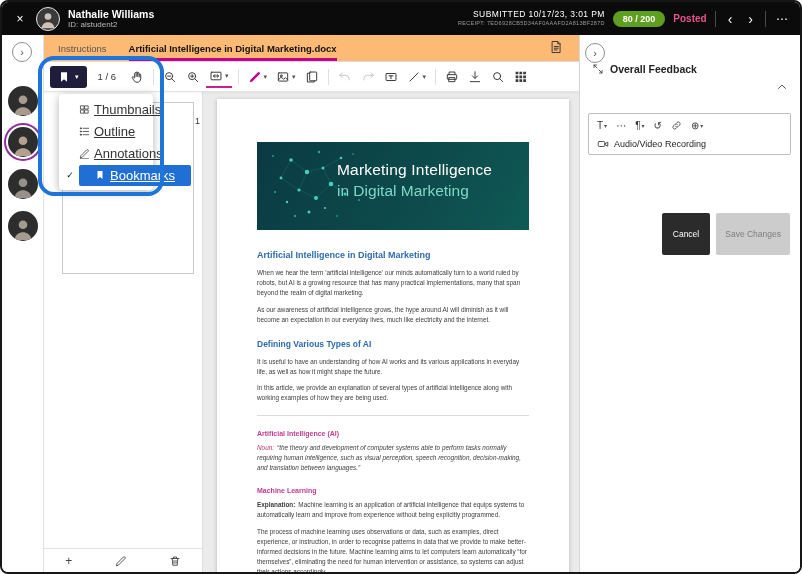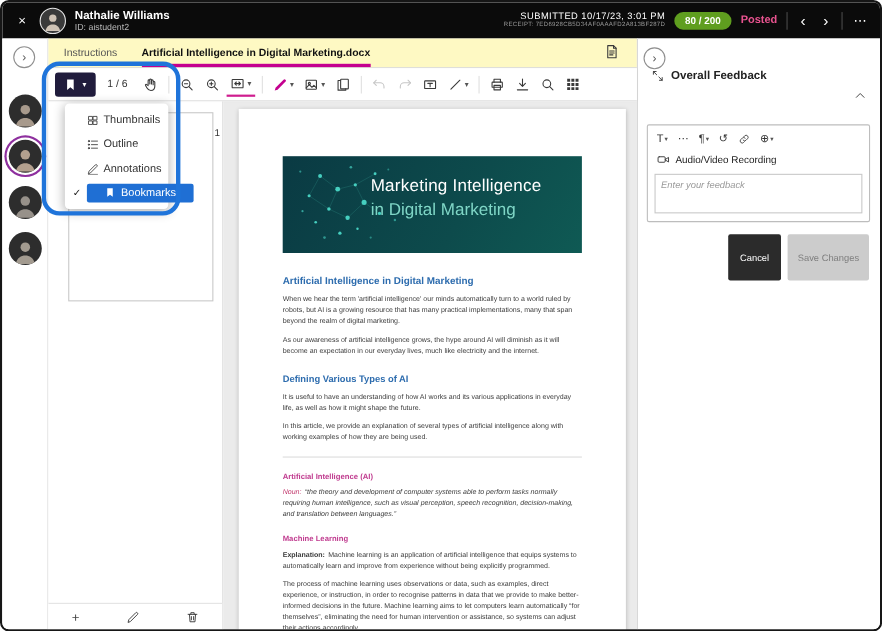--- a/index.html
+++ b/index.html
@@ -28,21 +28,21 @@
 
   
   .strip { width:42px; background:#fff; border-right:1px solid #e2e2e2; position:relative; flex:none; }
   .strip-expand { position:absolute; left:10px; top:7px; width:20px; height:20px; border-radius:50%; border:1px solid #8f8f8f; background:#fff; color:#555; font-size:11px; display:flex; align-items:center; justify-content:center; }
   .st-av { position:absolute; left:6px; width:30px; height:30px; border-radius:50%; background:#2d2d2d; overflow:hidden; display:flex; align-items:flex-end; justify-content:center; border:none; }
   .st-av.sel { box-shadow:0 0 0 2px #fff, 0 0 0 4px #8e2f9e; }
 
   
   .center { flex:1; min-width:0; display:flex; flex-direction:column; position:relative; }
 
-  .tabbar { height:27px; background:#fef9c3; border-bottom:1px solid #dcdcdc; display:flex; align-items:center; padding-left:14px; gap:22px; }
+  .tabbar { height:27px; background:#fdba74; border-bottom:1px solid #dcdcdc; display:flex; align-items:center; padding-left:14px; gap:22px; }
   .tab { font-size:9.5px; color:#555; background:none; border:none; height:100%; display:flex; align-items:center; }
   .tab.active { color:#111; font-weight:bold; border-bottom:3px solid #c4008f; padding-top:3px; }
   .tab-docicon { margin-left:auto; margin-right:16px; background:none; border:none; }
 
   .vtoolbar { height:30px; background:#fff; border-bottom:1px solid #e4e4e4; box-shadow:0 1px 2px rgba(0,0,0,.05); display:flex; align-items:center; padding:0 6px; gap:3px; position:relative; z-index:5; }
   .tool { background:none; border:none; display:flex; align-items:center; gap:2px; padding:3px 3px; border-radius:3px; }
   .tool .chev { font-size:7px; color:#555; }
   .bm-btn { background:#201c3c; border:none; border-radius:3px; display:flex; align-items:center; gap:5px; padding:5px 8px; }
   .bm-btn .chev { color:#fff; font-size:7px; }
   .page-ind { font-size:9.5px; color:#333; margin:0 8px 0 8px; white-space:nowrap; }
@@ -76,21 +76,21 @@
   .doc-p { font-size:6.4px; color:#3c3c3c; line-height:1.55; margin-bottom:7px; }
   .doc-hr { border:none; border-top:1px solid #dcdcdc; margin:12px 0 10px; }
   .noun { font-style:italic; }
   .noun-label { color:#c23a6e; font-style:italic; margin-right:3px; }
   .exp-label { font-weight:bold; margin-right:3px; }
 
   
   .view-menu { position:absolute; left:15px; top:59px; width:94px; background:#fff; border-radius:4px; box-shadow:0 2px 10px rgba(0,0,0,.3); padding:4px 3px; z-index:30; }
   .vm-row { display:flex; align-items:center; height:22px; gap:4px; padding:0 3px; background:none; border:none; width:100%; }
   .vm-check { width:10px; font-size:9px; color:#111; flex:none; text-align:center; }
-  .vm-label { font-size:10px; color:#333; }
+  .vm-label { font-size:13px; color:#333;text-decoration:underline; }
   .vm-pill { flex:1; display:flex; align-items:center; gap:5px; background:#1f6fd4; border-radius:2px; padding:3px 16px; }
   .vm-pill .vm-label { color:#fff; }
 
   
   .callout { position:absolute; left:-6px; top:21px; width:126px; height:140px; border:4px solid #1f74da; border-radius:16px; z-index:40; pointer-events:none; }
 
   
   .fb-panel { width:221px; flex:none; background:#fff; border-left:1px solid #d8d8d8; position:relative; }
   .fb-collapse { position:absolute; left:5px; top:8px; width:20px; height:20px; border-radius:50%; border:1px solid #8f8f8f; background:#fff; color:#555; font-size:11px; display:flex; align-items:center; justify-content:center; }
   .fb-header { position:absolute; left:12px; top:28px; display:flex; align-items:center; gap:6px; }
@@ -509,21 +509,20 @@
         </div>
         <button class="fb-av-row">
           <span class="ic">
               <svg class="s" width="12" height="12" viewBox="0 0 24 24" stroke-width="1.5">
                 <rect x="2.5" y="7" width="13" height="10" rx="2"></rect>
                 <path d="M15.5 12l6-3.8v7.6z"></path>
               </svg>
             </span>
           <span class="fb-av-label">Audio/Video Recording</span>
         </button>
-        <textarea class="fb-input" placeholder="Enter your feedback" style=""></textarea>
       </div>
 
       <div class="fb-actions">
         <button class="btn-cancel">Cancel</button>
         <button class="btn-save">Save Changes</button>
       </div>
     </div>
 
   </div>
 </div>

